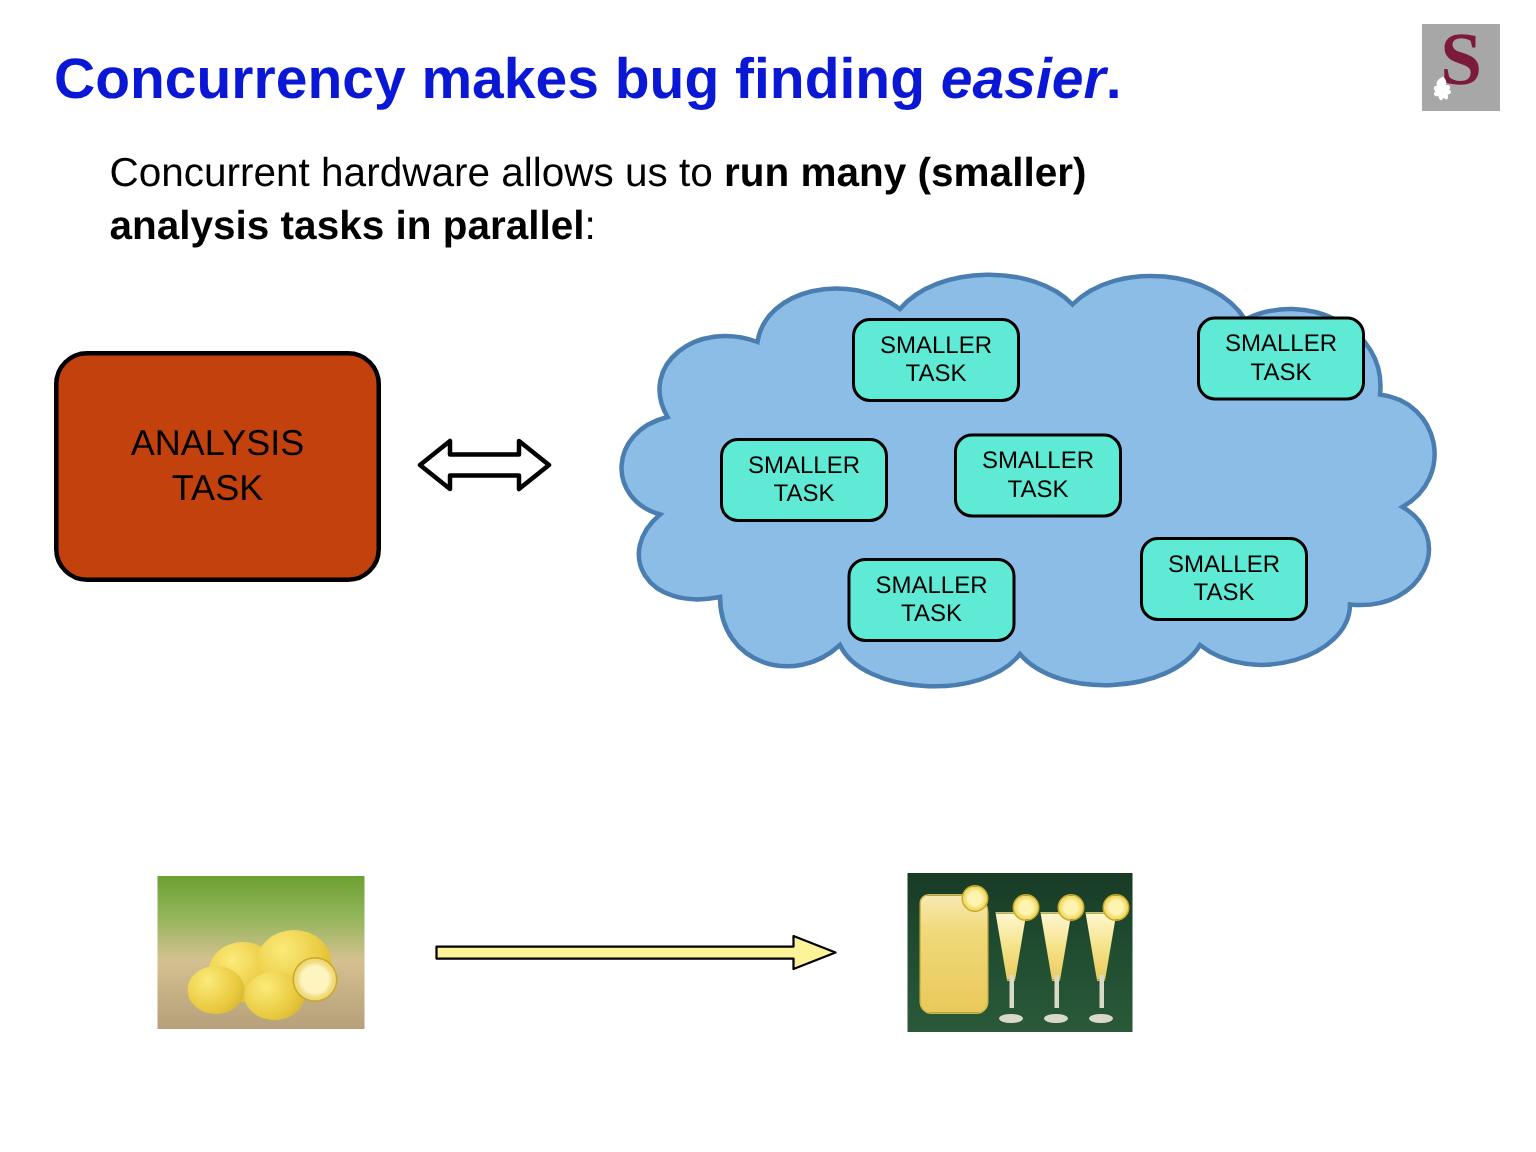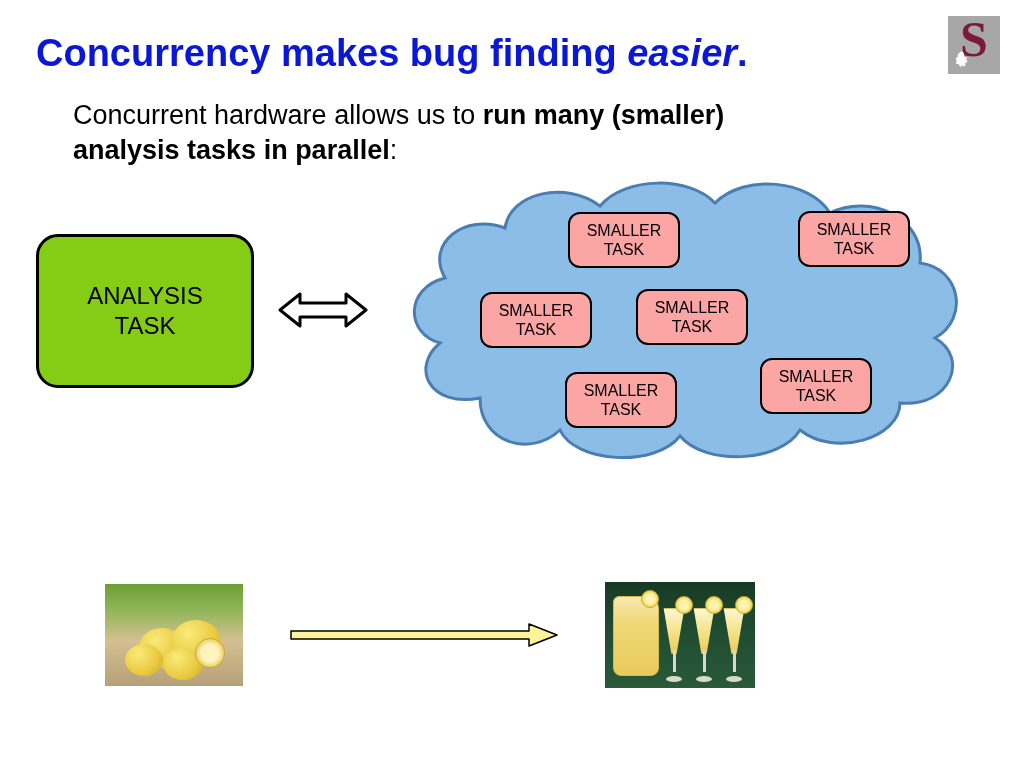--- a/index.html
+++ b/index.html
@@ -61,21 +61,21 @@
     color: #fff;
   }
   .big-task {
     position: absolute;
     left: 36px;
     top: 234px;
     width: 212px;
     height: 148px;
     border: 3px solid #000;
     border-radius: 22px;
-    background: #84cc16;
+    background: #c2410c;
     display: flex;
     align-items: center;
     justify-content: center;
     text-align: center;
     font-size: 24px;
     color: #000;
     line-height: 1.25;
   }
   .bidir-arrow {
     position: absolute;
@@ -93,21 +93,21 @@
   }
   .cloud-shape {
     fill: #8cbde7;
     stroke: #4a7db0;
     stroke-width: 3;
   }
   .small-task {
     position: absolute;
     border: 2.5px solid #000;
     border-radius: 12px;
-    background: #fca5a5;
+    background: #5eead4;
     font-size: 16px;
     text-align: center;
     display: flex;
     align-items: center;
     justify-content: center;
     line-height: 1.2;
     white-space: pre;
   }
   .lemon-img {
     position: absolute;

